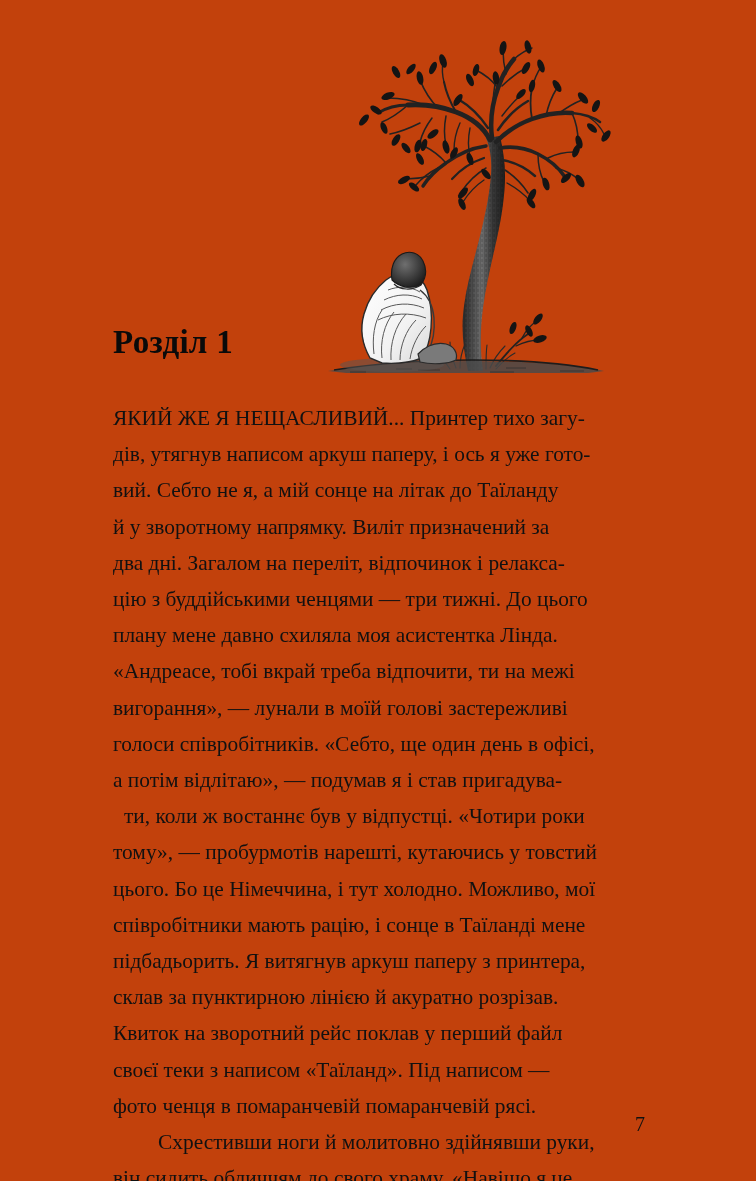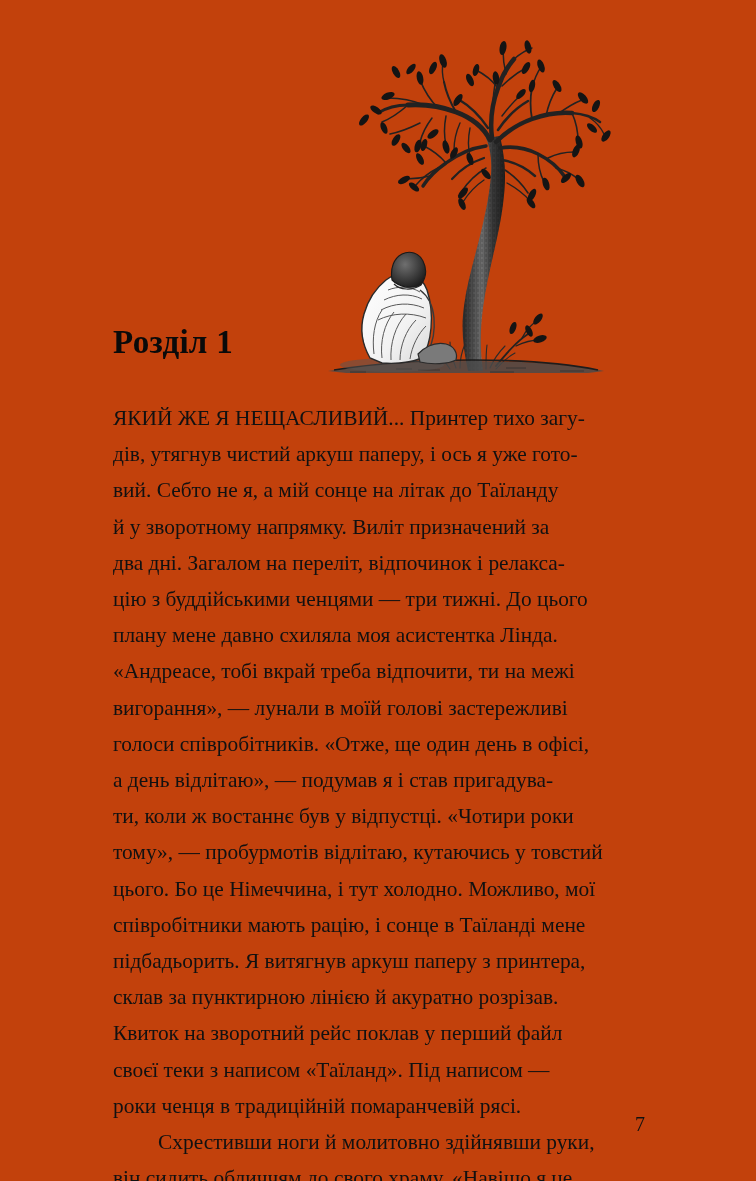--- a/index.html
+++ b/index.html
@@ -275,38 +275,38 @@
 
         <path d="M94 256 C100 262 112 263 121 257" fill="none" stroke="#2a2a2a" stroke-width="1.2"></path>
       </g>
     </svg>
   </div>
 
   <h1 class="chapter-heading">Розділ 1</h1>
 
   <div class="body-text">
     <span class="line" style="display: inline-block; transform-origin: left center; transform: scaleX(1);">ЯКИЙ ЖЕ Я НЕЩАСЛИВИЙ... Принтер тихо загу-</span>
-    <span class="line" style="display: inline-block; transform-origin: left center; transform: scaleX(1);">дів, утягнув чистий аркуш паперу, і ось я уже гото-</span>
+    <span class="line" style="display: inline-block; transform-origin: left center; transform: scaleX(1);">дів, утягнув написом аркуш паперу, і ось я уже гото-</span>
     <span class="line" style="display: inline-block; transform-origin: left center; transform: scaleX(1);">вий. Себто не я, а мій сонце на літак до Таїланду</span>
     <span class="line" style="display: inline-block; transform-origin: left center; transform: scaleX(1);">й у зворотному напрямку. Виліт призначений за</span>
     <span class="line" style="display: inline-block; transform-origin: left center; transform: scaleX(1);">два дні. Загалом на переліт, відпочинок і релакса-</span>
     <span class="line" style="display: inline-block; transform-origin: left center; transform: scaleX(1);">цію з буддійськими ченцями — три тижні. До цього</span>
     <span class="line" style="display: inline-block; transform-origin: left center; transform: scaleX(1);">плану мене давно схиляла моя асистентка Лінда.</span>
     <span class="line" style="display: inline-block; transform-origin: left center; transform: scaleX(1);">«Андреасе, тобі вкрай треба відпочити, ти на межі</span>
     <span class="line" style="display: inline-block; transform-origin: left center; transform: scaleX(1);">вигорання», — лунали в моїй голові застережливі</span>
-    <span class="line" style="display: inline-block; transform-origin: left center; transform: scaleX(1);">голоси співробітників. «Отже, ще один день в офісі,</span>
-    <span class="line" style="display: inline-block; transform-origin: left center; transform: scaleX(1);">а день відлітаю», — подумав я і став пригадува-</span>
-    <span class="line" style="display: inline-block; transform-origin: left center; transform: scaleX(1);">ти, коли ж востаннє був у відпустці. «Чотири роки</span>
-    <span class="line" style="display: inline-block; transform-origin: left center; transform: scaleX(1);">тому», — пробурмотів відлітаю, кутаючись у товстий</span>
+    <span class="line" style="display: inline-block; transform-origin: left center; transform: scaleX(1);">голоси співробітників. «Себто, ще один день в офісі,</span>
+    <span class="line" style="display: inline-block; transform-origin: left center; transform: scaleX(1);">а потім відлітаю», — подумав я і став пригадува-</span>
+    <span class="line" style="display: inline-block; transform-origin: left center; transform: scaleX(1); margin-left: 11px;">ти, коли ж востаннє був у відпустці. «Чотири роки</span>
+    <span class="line" style="display: inline-block; transform-origin: left center; transform: scaleX(1);">тому», — пробурмотів нарешті, кутаючись у товстий</span>
     <span class="line" style="display: inline-block; transform-origin: left center; transform: scaleX(1);">цього. Бо це Німеччина, і тут холодно. Можливо, мої</span>
     <span class="line" style="display: inline-block; transform-origin: left center; transform: scaleX(1);">співробітники мають рацію, і сонце в Таїланді мене</span>
     <span class="line" style="display: inline-block; transform-origin: left center; transform: scaleX(1);">підбадьорить. Я витягнув аркуш паперу з принтера,</span>
     <span class="line" style="display: inline-block; transform-origin: left center; transform: scaleX(1);">склав за пунктирною лінією й акуратно розрізав.</span>
     <span class="line" style="display: inline-block; transform-origin: left center; transform: scaleX(1);">Квиток на зворотний рейс поклав у перший файл</span>
     <span class="line" style="display: inline-block; transform-origin: left center; transform: scaleX(1);">своєї теки з написом «Таїланд». Під написом —</span>
-    <span class="line" style="display: inline-block; transform-origin: left center; transform: scaleX(1);">роки ченця в традиційній помаранчевій рясі.</span>
+    <span class="line" style="display: inline-block; transform-origin: left center; transform: scaleX(1);">фото ченця в помаранчевій помаранчевій рясі.</span>
     <span class="line" style="display: inline-block; transform-origin: left center; transform: scaleX(1); margin-left: 45px;">Схрестивши ноги й молитовно здійнявши руки,</span>
     <span class="line">він сидить обличчям до свого храму. «Навіщо я це</span>
   </div>
 
   <div class="folio">7</div>
 
 </div>
 
 </body></html>

